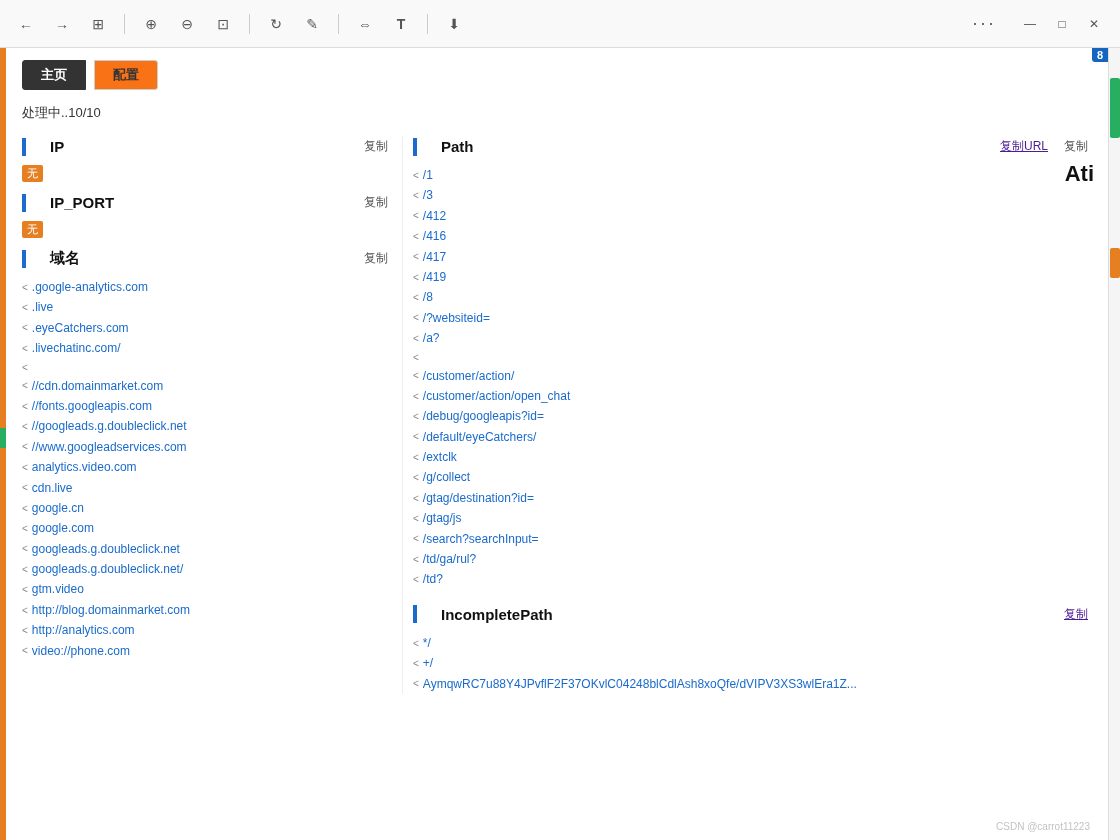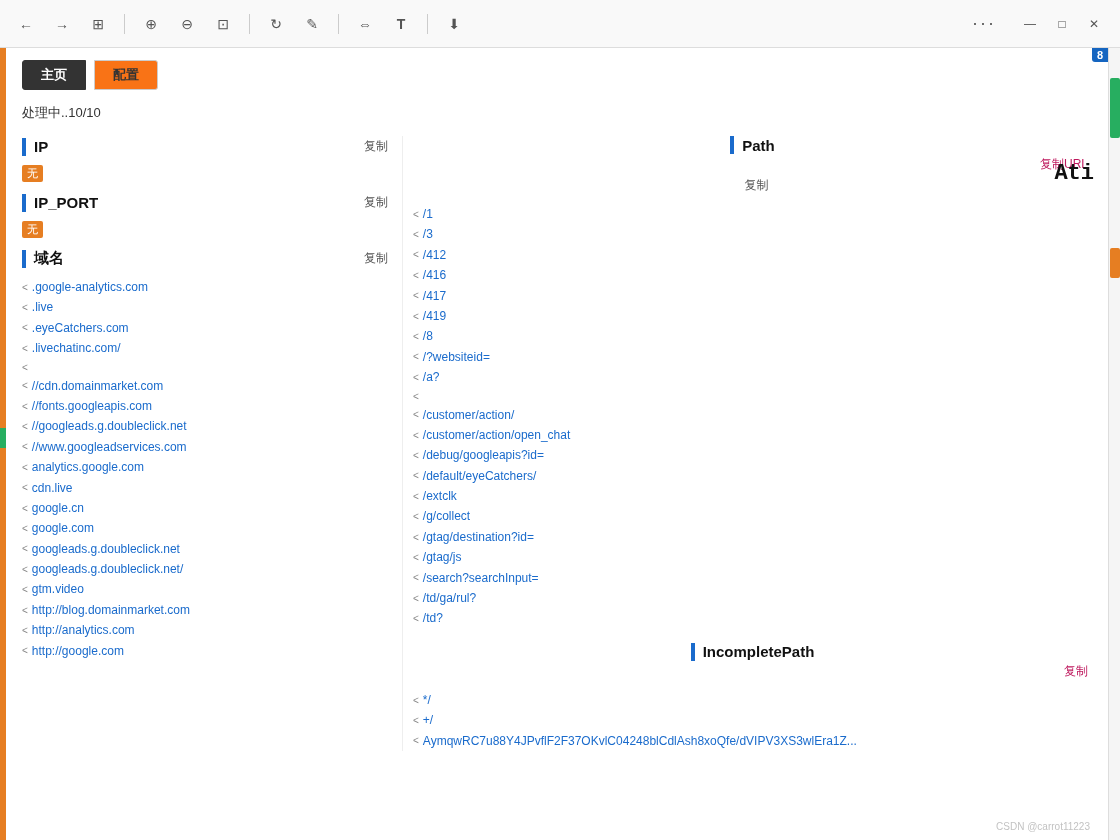--- a/index.html
+++ b/index.html
@@ -157,21 +157,21 @@
       align-items: center;
       margin-bottom: 8px;
       gap: 8px;
     }
     .section-title {
       font-size: 15px;
       font-weight: bold;
       color: #111;
       display: flex;
       align-items: center;
-      gap: 4px;
+      gap: 20px;
     }
     .section-bar {
       width: 4px;
       height: 18px;
       background: #1a6bcc;
       display: inline-block;
       margin-right: 4px;
     }
     .copy-btn {
       margin-left: auto;
@@ -226,32 +226,31 @@
       gap: 4px;
     }
     .path-list li .chevron {
       color: #888;
       font-size: 10px;
     }
 
     
     .path-header {
       display: flex;
-      align-items: center;
       margin-bottom: 8px;
-      flex-direction: column;
     }
     .copy-url-btn {
       font-size: 12px;
-      color: #be185d;
+      color: #4c1d95;
       cursor: pointer;
       background: none;
       border: none;
       padding: 2px 4px;
       margin-left: auto;
+      text-decoration: underline;
     }
     .copy-btn2 {
       font-size: 12px;
       color: #555;
       cursor: pointer;
       background: none;
       border: none;
       padding: 2px 4px;
       margin-left: 8px;
     }
@@ -280,21 +279,21 @@
     }
 
     
     .ati-text {
       position: absolute;
       top: 113px;
       right: 14px;
       font-size: 22px;
       font-weight: bold;
       color: #111;
-      font-family: Liberation Mono, monospace;
+      font-family: Liberation Sans, sans-serif;
     }
 
     .incomplete-section {
       margin-top: 14px;
     }
   </style>
 </head>
 <body>
 
 <div class="browser-chrome">
@@ -401,21 +400,21 @@
           <li>
               <span class="chevron">&lt;</span>
               <span>//googleads.g.doubleclick.net</span>
             </li>
           <li>
               <span class="chevron">&lt;</span>
               <span>//www.googleadservices.com</span>
             </li>
           <li>
               <span class="chevron">&lt;</span>
-              <span>analytics.google.com</span>
+              <span>analytics.video.com</span>
             </li>
           <li>
               <span class="chevron">&lt;</span>
               <span>cdn.live</span>
             </li>
           <li>
               <span class="chevron">&lt;</span>
               <span>google.cn</span>
             </li>
           <li>
@@ -437,21 +436,21 @@
           <li>
               <span class="chevron">&lt;</span>
               <span>http://blog.domainmarket.com</span>
             </li>
           <li>
               <span class="chevron">&lt;</span>
               <span>http://analytics.com</span>
             </li>
           <li>
               <span class="chevron">&lt;</span>
-              <span>http://google.com</span>
+              <span>video://phone.com</span>
             </li>
         </ul>
 
       </div>
 
       <div class="col-right">
 
         <div class="path-header">
           <div class="section-title">
             <span class="section-bar"></span>

